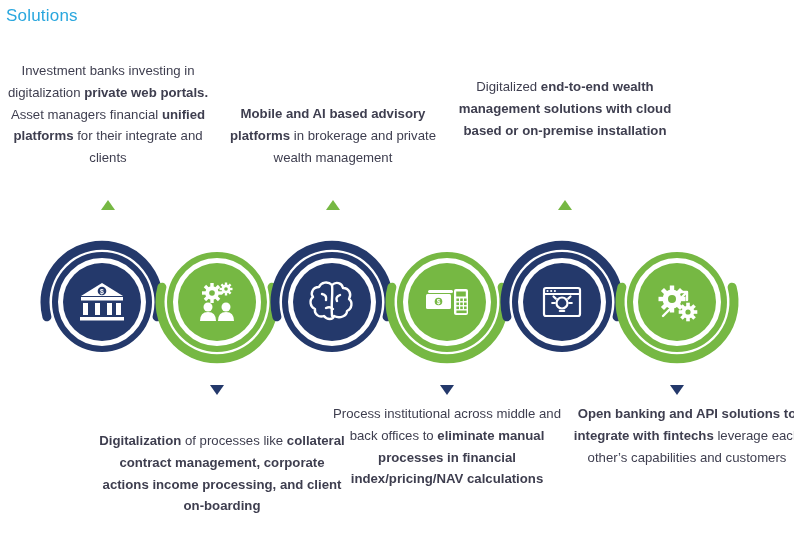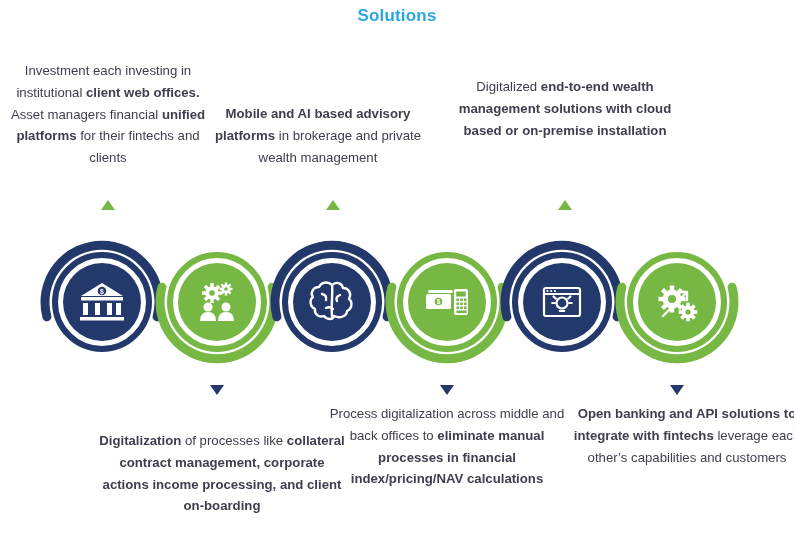--- a/index.html
+++ b/index.html
@@ -4,22 +4,22 @@
 <style>
   :root{
     --navy:#24396B; --green:#76B843; --blue:#2AA7DE; --text:#3E3E4F;
   }
   *{margin:0;padding:0;box-sizing:border-box;}
   body{
     width:794px;height:536px;position:relative;background:#ffffff;
     font-family:"Liberation Sans", sans-serif;color:var(--text);overflow:hidden;
   }
   .title{
-    position:absolute;top:6px;left:0;right:0;text-align:center;
-    font-size:17px;font-weight:700;color:var(--blue);letter-spacing:.2px;
+    position:absolute;top:6px;left:0;right:0;
+    font-size:17px;font-weight:400;color:var(--blue);letter-spacing:.2px;padding-left:6px;
   }
   .tb{
     position:absolute;text-align:center;font-size:13.2px;line-height:1.65;
     color:var(--text);
   }
   .tb .b{font-weight:700;}
   .tri{position:absolute;width:0;height:0;}
   .tri.up{border-left:7px solid transparent;border-right:7px solid transparent;border-bottom:10px solid var(--green);}
   .tri.down{border-left:7px solid transparent;border-right:7px solid transparent;border-top:10px solid var(--navy);}
   .chain{position:absolute;left:25px;top:226px;}
@@ -29,22 +29,22 @@
   .stroke-green{stroke:var(--green);}
   .fill-navy{fill:var(--navy);}
   .fill-green{fill:var(--green);}
   svg text{font-family:"Liberation Sans", sans-serif;}
 </style>
 </head>
 <body>
 
 <div class="title">Solutions</div>
 
-<div class="tb" style="left:2px;top:60px;width:212px;"><span>Investment each investing in institutional </span><span class="b">client web offices.</span><span> Asset managers financial </span><span class="b">unified platforms</span><span> for their fintechs and clients</span></div>
-<div class="tb" style="left:215px;top:103px;width:206px;"><span class="b">Mobile and AI based advisory platforms</span><span> in brokerage and private wealth management</span></div>
+<div class="tb" style="left:2px;top:60px;width:212px;"><span>Investment banks investing in digitalization </span><span class="b">private web portals.</span><span> Asset managers financial </span><span class="b">unified platforms</span><span> for their integrate and clients</span></div>
+<div class="tb" style="left:230px;top:103px;width:206px;"><span class="b">Mobile and AI based advisory platforms</span><span> in brokerage and private wealth management</span></div>
 <div class="tb" style="left:452px;top:76px;width:226px;"><span>Digitalized </span><span class="b">end-to-end wealth management solutions with cloud based or on-premise installation</span></div>
 
 <div class="tri up" style="left:101px;top:200px;"></div>
 <div class="tri up" style="left:326px;top:200px;"></div>
 <div class="tri up" style="left:558px;top:200px;"></div>
 
 <svg class="chain" width="744" height="152" viewBox="0 0 744 152">
 
   <g transform="translate(77,76)">
     <path class="arc stroke-navy" d="M -55.1 14.8 A 57 57 0 1 1 55.1 14.8"></path>
@@ -174,14 +174,14 @@
       </g>
     </g>
   </g>
 </svg>
 
 <div class="tri down" style="left:210px;top:385px;"></div>
 <div class="tri down" style="left:440px;top:385px;"></div>
 <div class="tri down" style="left:670px;top:385px;"></div>
 
 <div class="tb" style="left:97px;top:403px;width:250px;margin-top:27px;"><span class="b">Digitalization</span><span> of processes like </span><span class="b">collateral contract management, corporate actions income processing, and client on-boarding</span></div>
-<div class="tb" style="left:327px;top:403px;width:240px;"><span>Process digitalization across middle and back offices to </span><span class="b">eliminate manual processes in financial index/pricing/NAV calculations</span></div>
+<div class="tb" style="left:327px;top:403px;width:240px;"><span>Process institutional across middle and back offices to </span><span class="b">eliminate manual processes in financial index/pricing/NAV calculations</span></div>
 <div class="tb" style="left:553px;top:403px;width:240px;margin-left:14px;"><span class="b">Open banking and API solutions to integrate with fintechs</span><span> leverage each other’s capabilities and customers</span></div>
 
 </body></html>

